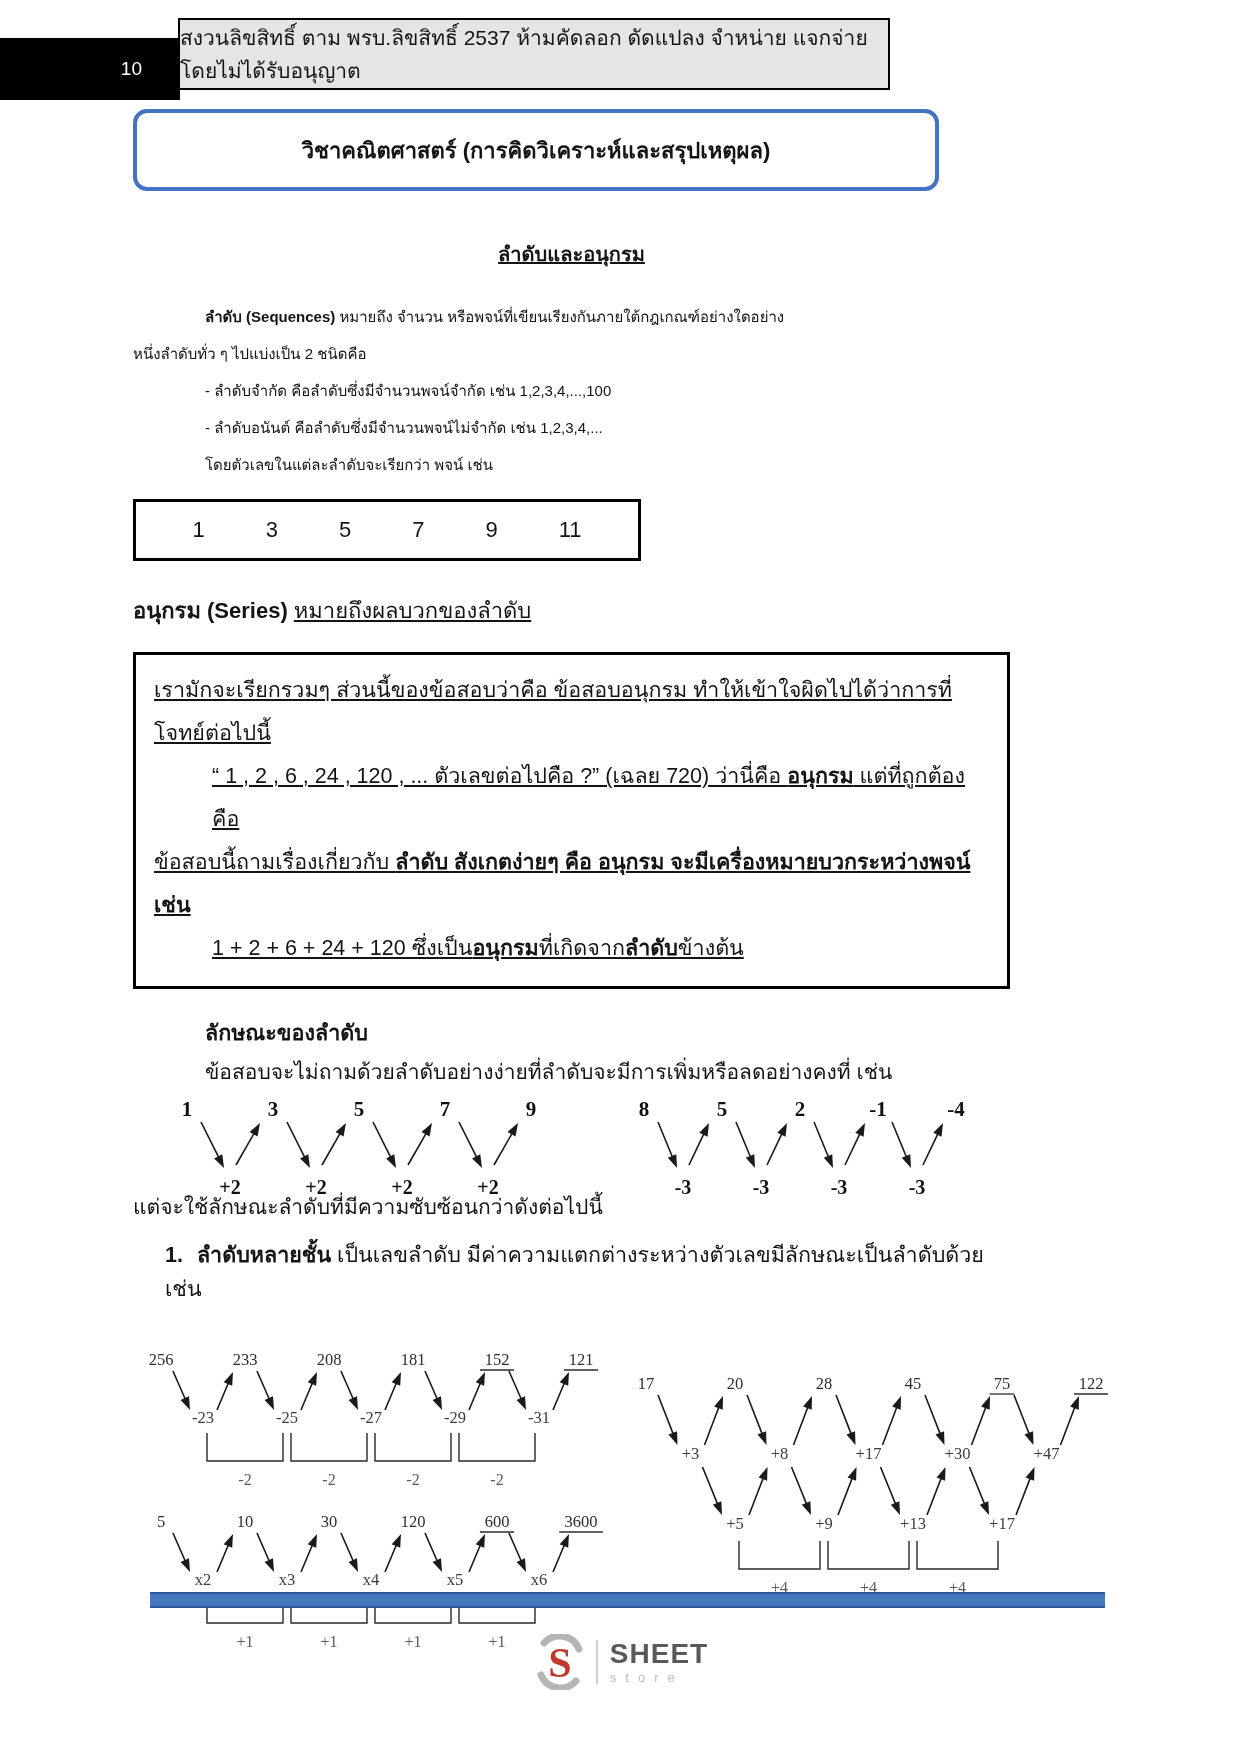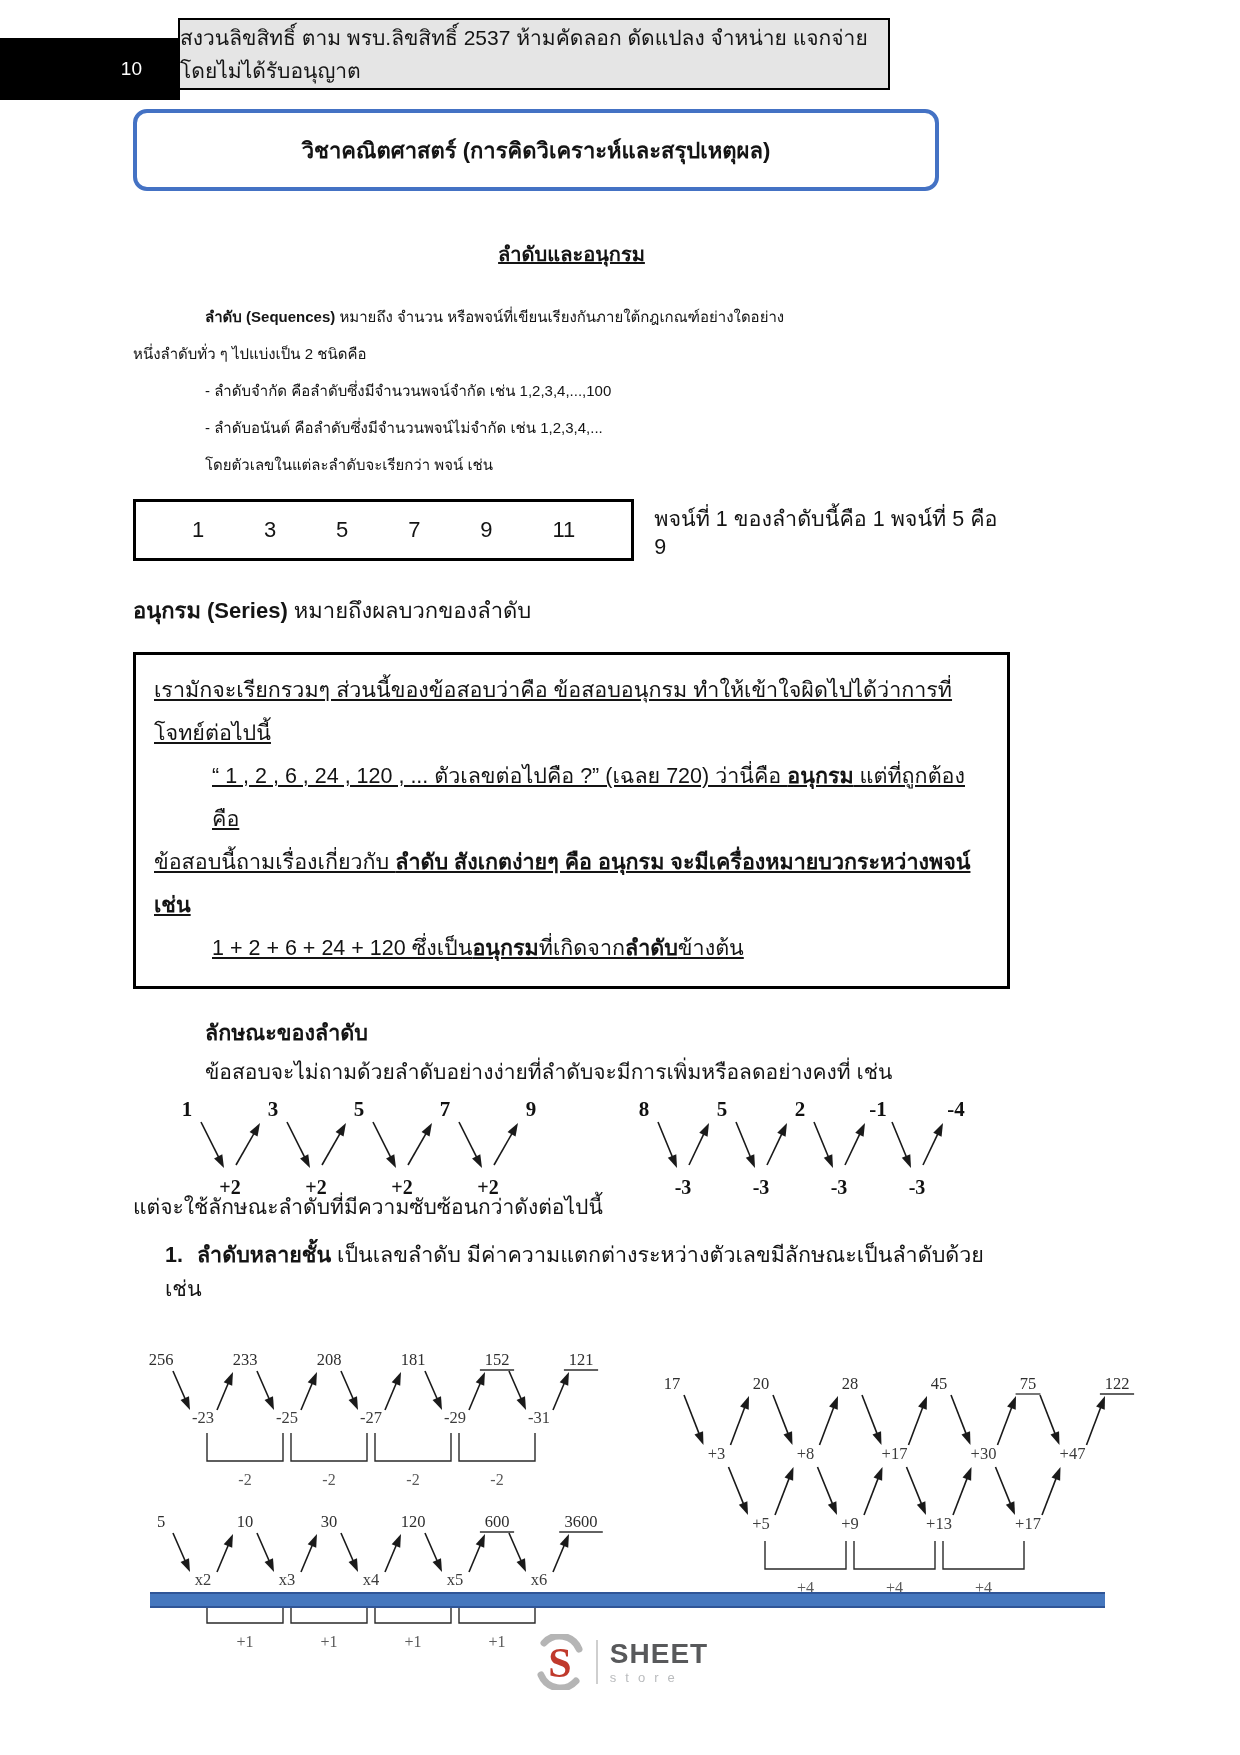--- a/index.html
+++ b/index.html
@@ -24,33 +24,33 @@
     margin:16px 0 28px 0;}
   .para{font-size:15px;line-height:37px;margin:0;}
   .ind1{text-indent:72px;}
   .ind2{padding-left:72px;}
   .example-row{display:flex;align-items:center;margin-top:16px;}
   .example-box{width:508px;height:62px;border:3px solid #000;box-sizing:border-box;
     display:flex;align-items:center;justify-content:space-around;font-size:22px;padding:0 26px;}
   .example-caption{margin-left:20px;font-size:21.5px;}
   .series-line{margin-top:32px;font-size:22px;}
   .series-line b{font-weight:bold;}
-  .series-line .u{text-align:right;}
+  .series-line .u{text-decoration:underline;text-align:right;}
   .note-box{margin-top:24px;border:3px solid #000;box-sizing:border-box;padding:14px 18px 16px 18px;
     font-size:21.5px;line-height:43px;text-decoration:underline;}
   .note-ind{padding-left:58px;}
   .char-heading{margin-top:26px;padding-left:72px;font-size:21.5px;font-weight:bold;}
   .char-body{padding-left:72px;font-size:21px;margin-top:6px;}
   .zigzag-row{display:flex;align-items:flex-start;margin-top:6px;}
   .zigzag-row svg:first-child{margin-left:30px;}
   .zigzag-row svg:last-child{margin-left:62px;}
   .complex-intro{font-size:21px;margin-top:-8px;}
   .item1{margin-top:14px;padding-left:32px;font-size:21.5px;}
   .item1 .num{font-weight:bold;margin-right:14px;}
-  .diagram-row{display:flex;margin-top:44px;gap:26px;}
+  .diagram-row{display:flex;margin-top:44px;}
   .diagram-left{display:flex;flex-direction:column;gap:14px;}
   .diagram-right{margin-left:12px;margin-top:22px;}
   
   .footer-bar{position:absolute;left:150px;top:1592px;width:955px;height:12px;background:#4577be;
     border-top:2px solid #2f5597;border-bottom:2px solid #2f5597;box-sizing:content-box;}
   .logo{position:absolute;left:0;right:0;top:1634px;display:flex;align-items:center;justify-content:center;}
   .logo-divider{width:2px;height:44px;background:#cfcfcf;margin:0 12px 0 8px;}
   .logo-text{display:flex;flex-direction:column;}
   .logo-name{font-size:28px;font-weight:bold;color:#58595b;letter-spacing:1px;line-height:28px;}
   .logo-sub{font-size:13px;color:#b9bbbd;letter-spacing:9px;margin-top:2px;}
@@ -83,21 +83,20 @@
 
     <div class="example-row">
       <div class="example-box" id="seq-values">
           <span>1</span>
           <span>3</span>
           <span>5</span>
           <span>7</span>
           <span>9</span>
           <span>11</span>
         </div>
-      <div class="example-caption">พจน์ที่ 1 ของลำดับนี้คือ 1 พจน์ที่ 5 คือ 9</div>
     </div>
 
     <div class="series-line">
       <b>อนุกรม (Series)</b>
       <span class="u">หมายถึงผลบวกของลำดับ</span>
     </div>
 
     <div class="note-box">
       <div><span>เรามักจะเรียกรวมๆ ส่วนนี้ของข้อสอบว่าคือ ข้อสอบอนุกรม ทำให้เข้าใจผิดไปได้ว่าการที่โจทย์ต่อไปนี้</span></div>
       <div class="note-ind"><span>“ 1 , 2 , 6 , 24 , 120 , ... ตัวเลขต่อไปคือ ?” (เฉลย 720)  ว่านี่คือ </span><b>อนุกรม</b><span> แต่ที่ถูกต้องคือ</span></div>

